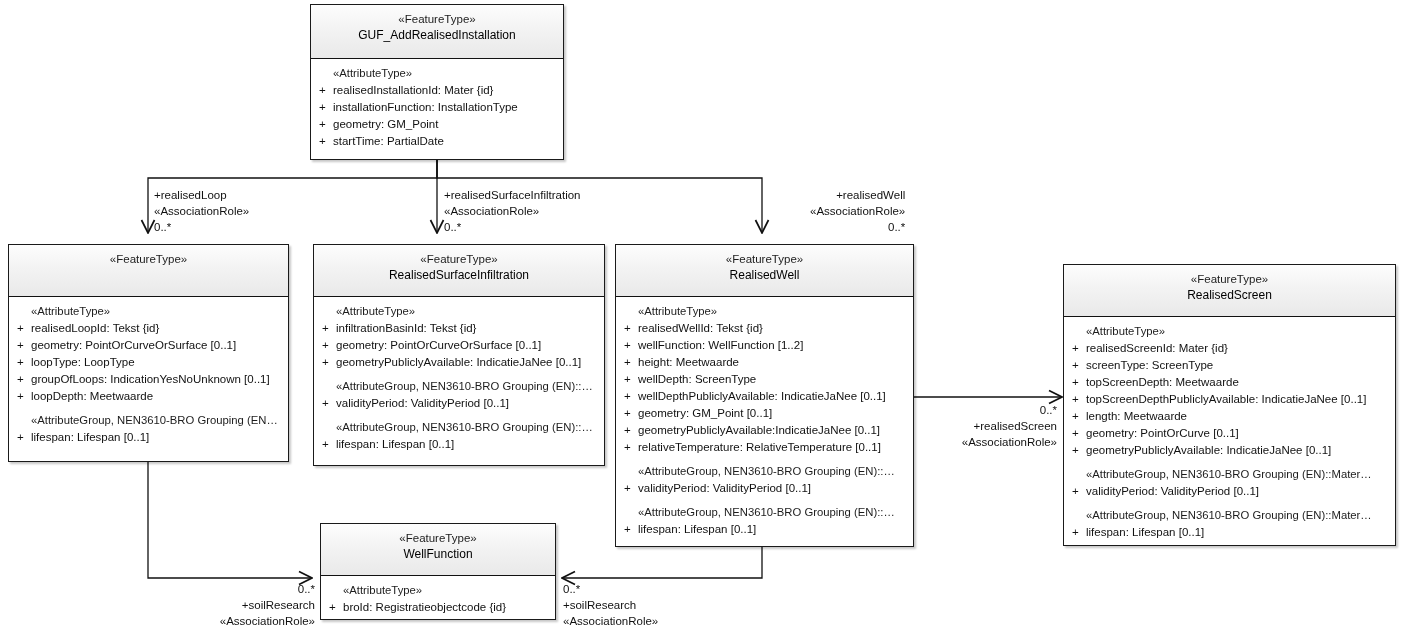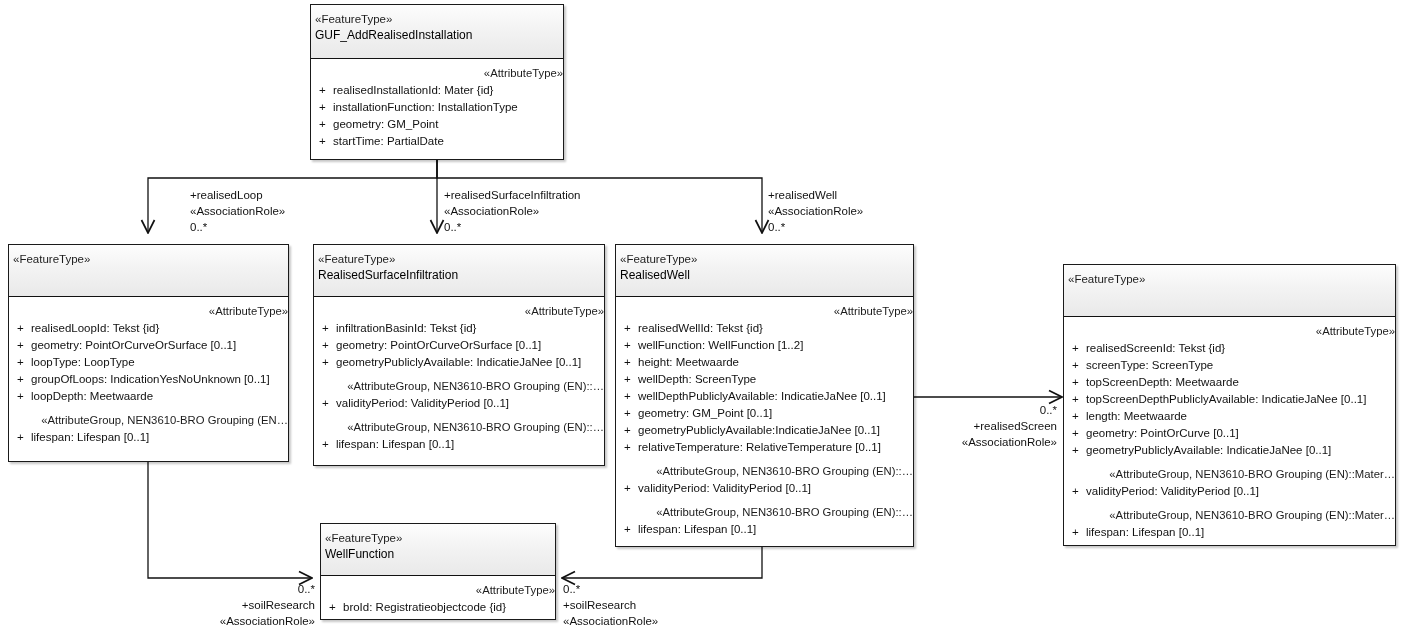--- a/index.html
+++ b/index.html
@@ -34,20 +34,21 @@
     box-sizing: border-box;
     border: 1.4px solid #1a1a1a;
     background: #ffffff;
     box-shadow: 2px 2px 2px rgba(0,0,0,0.22);
     overflow: hidden;
   }
   .uml-header {
     box-sizing: border-box;
     border-bottom: 1.6px solid #111111;
     background: linear-gradient(to bottom, #fdfdfd 0%, #f3f3f3 45%, #e9e9e9 100%);
+    text-align: center;
     padding: 7px 4px 8px 4px;
   }
   .stereotype {
     font-size: 11.5px;
     color: #1c1c1c;
     line-height: 15px;
     white-space: nowrap;
   }
   .class-name {
     font-size: 12px;
@@ -61,21 +62,20 @@
     background: #ffffff;
     padding: 6px 0 7px 0;
   }
   .grp-label {
     font-size: 11.3px;
     color: #1c1c1c;
     line-height: 17px;
     padding-left: 22px;
     white-space: nowrap;
     overflow: hidden;
-    text-align: right;
   }
   .grp-label.spaced {
     margin-top: 7px;
   }
   .attr-row {
     display: flex;
     font-size: 11.5px;
     color: #111111;
     line-height: 17px;
     white-space: nowrap;
@@ -277,26 +277,27 @@
       <div class="attr-row">
         <span class="attr-vis">+</span>
         <span class="attr-text">lifespan: Lifespan [0..1]</span>
       </div>
     </div>
   </div>
 
   <div class="uml-class" style="left:1063px; top:264px; width:333px; height:282px;">
     <div class="uml-header" style="height:52px;">
       <div class="stereotype">«FeatureType»</div>
-    </div>
-    <div class="uml-body">
-      <div class="grp-label">«AttributeType»</div>
-      <div class="attr-row">
-        <span class="attr-vis">+</span>
-        <span class="attr-text">realisedScreenId: Tekst {id}</span>
+      <div class="class-name">RealisedScreen</div>
+    </div>
+    <div class="uml-body">
+      <div class="grp-label">«AttributeType»</div>
+      <div class="attr-row">
+        <span class="attr-vis">+</span>
+        <span class="attr-text">realisedScreenId: Mater {id}</span>
       </div>
       <div class="attr-row">
         <span class="attr-vis">+</span>
         <span class="attr-text">screenType: ScreenType</span>
       </div>
       <div class="attr-row">
         <span class="attr-vis">+</span>
         <span class="attr-text">topScreenDepth: Meetwaarde</span>
       </div>
       <div class="attr-row">
@@ -335,33 +336,33 @@
     </div>
     <div class="uml-body">
       <div class="grp-label">«AttributeType»</div>
       <div class="attr-row">
         <span class="attr-vis">+</span>
         <span class="attr-text">broId: Registratieobjectcode {id}</span>
       </div>
     </div>
   </div>
 
-  <div class="edge-label" style="left:154px; top:187px;margin-left:36px;">
+  <div class="edge-label" style="left:154px; top:187px;">
     <span class="ln">+realisedLoop</span>
     <span class="ln">«AssociationRole»</span>
     <span class="ln">0..*</span>
   </div>
 
   <div class="edge-label" style="left:444px; top:187px;">
     <span class="ln">+realisedSurfaceInfiltration</span>
     <span class="ln">«AssociationRole»</span>
     <span class="ln">0..*</span>
   </div>
 
-  <div class="edge-label" style="left:768px; top:187px;">
+  <div class="edge-label" style="left:810px; top:187px;text-align:right;">
     <span class="ln">+realisedWell</span>
     <span class="ln">«AssociationRole»</span>
     <span class="ln">0..*</span>
   </div>
 
   <div class="edge-label ralign" style="left:902px; top:402px; width:155px;">
     <span class="ln">0..*</span>
     <span class="ln">+realisedScreen</span>
     <span class="ln">«AssociationRole»</span>
   </div>

